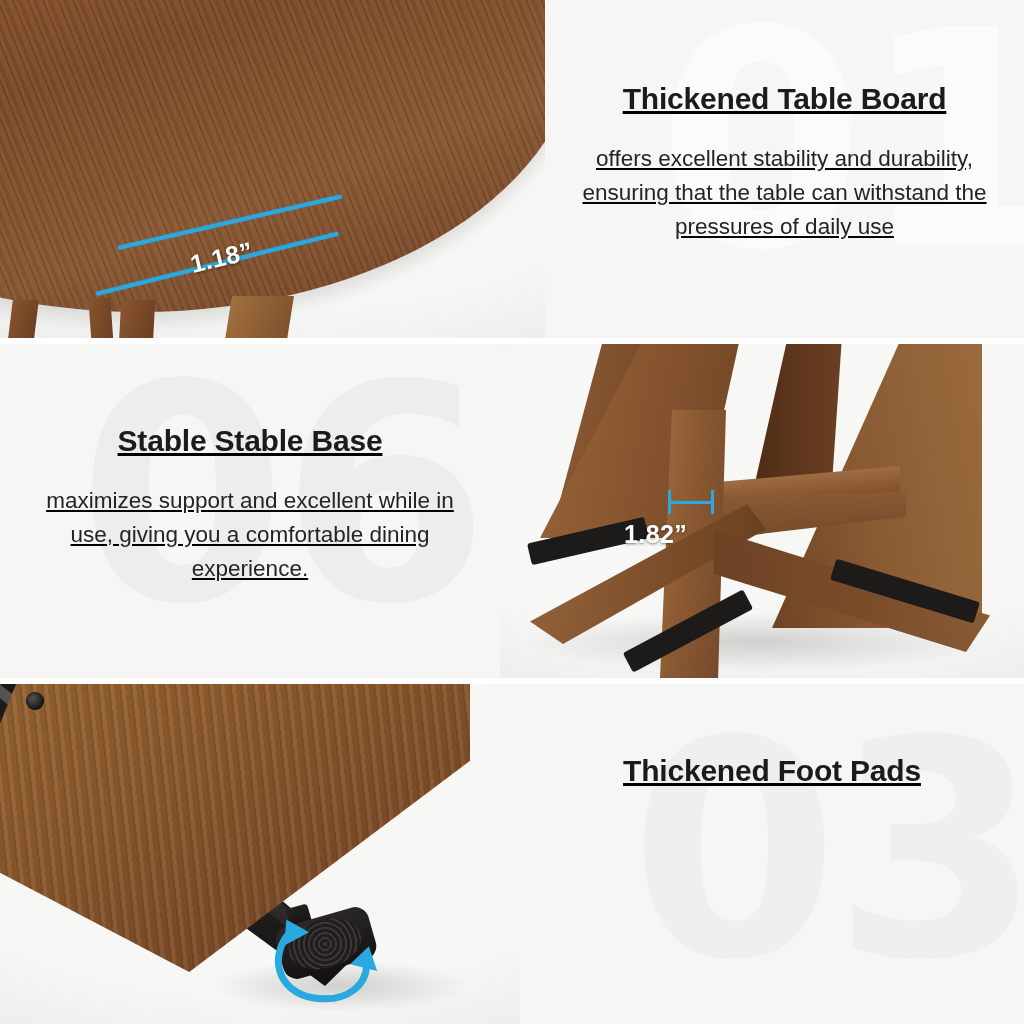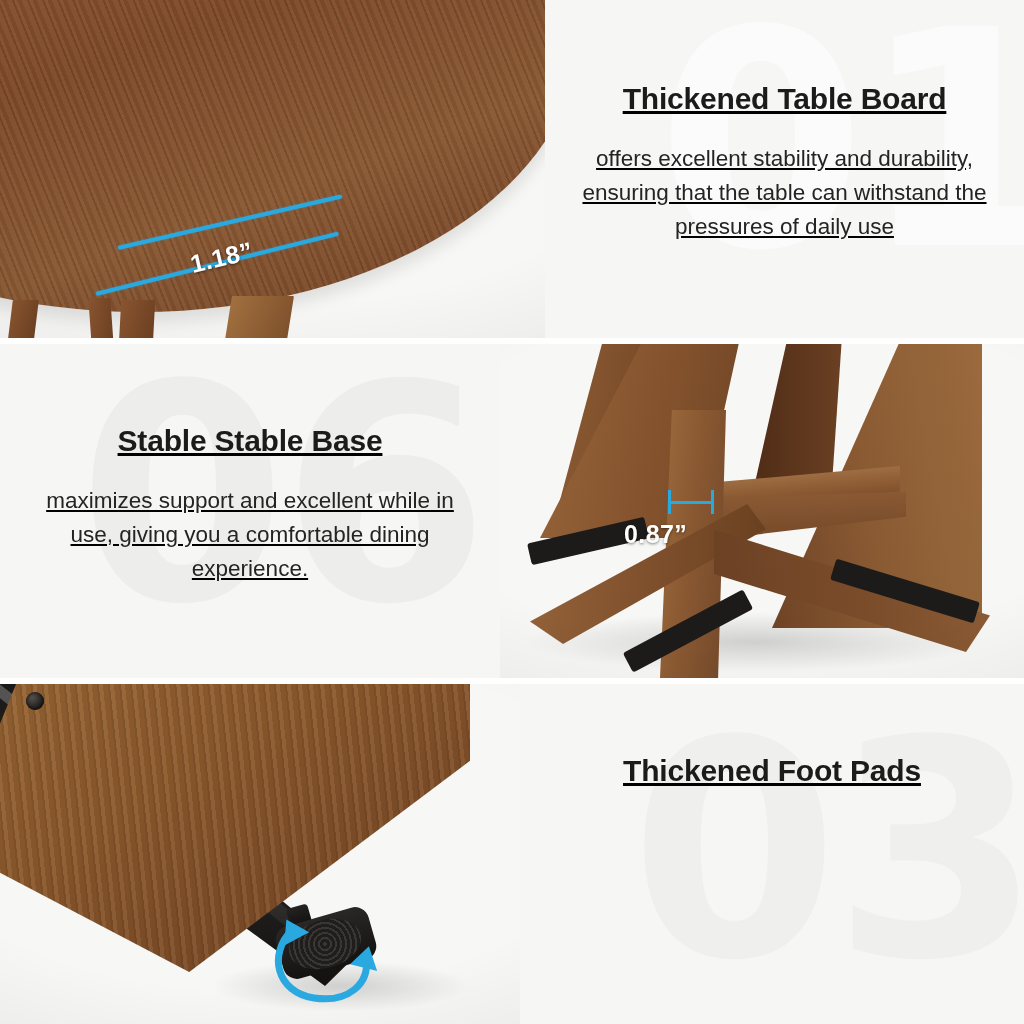--- a/index.html
+++ b/index.html
@@ -330,21 +330,21 @@
         <div class="ped ped-footboard-r"></div>
         <div class="foot foot-left"></div>
         <div class="foot foot-front"></div>
         <div class="foot foot-right"></div>
 
         <div class="hmark">
           <div class="bar"></div>
           <div class="cap cap-l"></div>
           <div class="cap cap-r"></div>
         </div>
-        <div class="dim-157">0.87”</div>
+        <div class="dim-157">1.82”</div>
         <div class="vign"></div>
       </div>
     </div>
 
   </section>
 
   <div class="divider"></div>
 
   <section class="panel panel-3">
 

